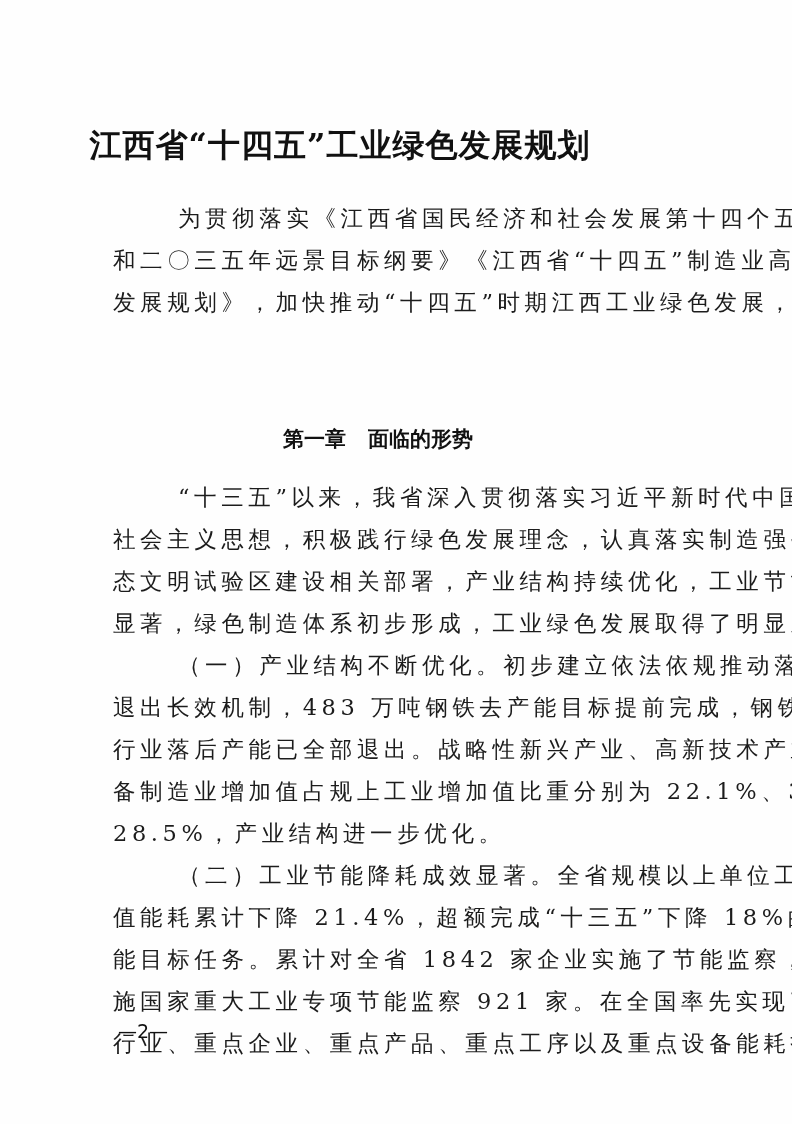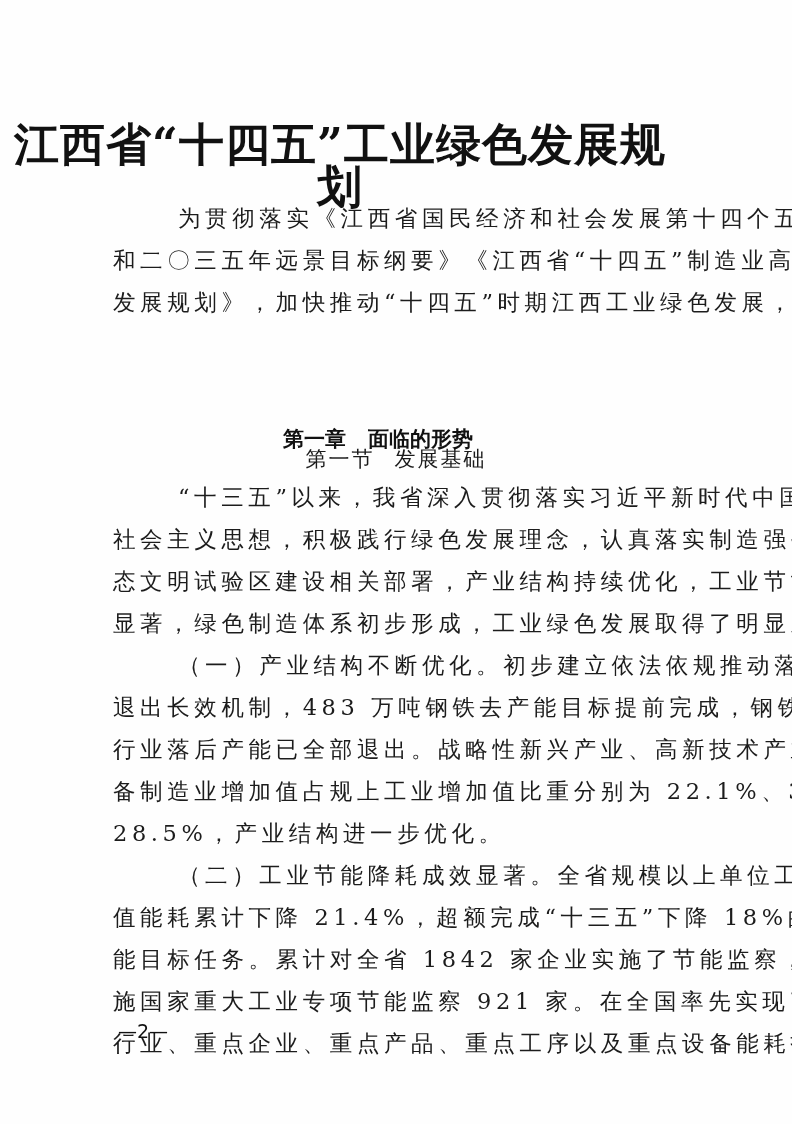--- a/index.html
+++ b/index.html
@@ -1,20 +1,20 @@
 <!DOCTYPE html>
 <html><head>
 <meta charset="utf-8">
 <style>
   html, body { margin: 0; padding: 0; background: #ffffff; }
   body { width: 792px; height: 1124px; position: relative; overflow: hidden;
          font-family: "DejaVu Serif", "Liberation Serif", serif; color: #1a1a1a; }
   .page { position: absolute; left: 0; top: 0; width: 792px; height: 1124px; background: #fefefe; }
   .title { position: absolute; left: 0; width: 680px; top: 124px; text-align: center;
-           font-family: "DejaVu Serif", serif; font-weight: bold; font-size: 45px;
+           font-family: "DejaVu Serif", serif; font-weight: bold; font-size: 32px;
            letter-spacing: 1px; color: #111; line-height: 42px; }
   .para { position: absolute; left: 113px; width: 590px; font-size: 22.5px;
           line-height: 42px; letter-spacing: 4.6px; text-align: justify;
           text-align-last: left; color: #1c1c1c; }
   .para .indent { display: inline-block; width: 65px; }
   .chapter { position: absolute; left: 0; width: 756px; top: 401px; text-align: center;
              font-family: "DejaVu Sans", sans-serif; font-weight: bold; font-size: 21px;
              line-height: 36px; color: #111; margin-top: 20px; }
   .chapter .gap { display: inline-block; width: 22px; }
   .section { position: absolute; left: 0; width: 792px; top: 441px; text-align: center;
@@ -34,23 +34,20 @@
   <div class="para" style="top:197px;">
     <span class="line"><span class="indent"></span><span>为贯彻落实《江西省国民经济和社会发展第十四个五年规划</span></span>
     <span class="line">和二〇三五年远景目标纲要》《江西省“十四五”制造业高质量</span>
     <span class="line">发展规划》，加快推动“十四五”时期江西工业绿色发展，制定</span>
   </div>
 
   <div class="chapter">
     <span>第一章</span><span class="gap"></span><span>面临的形势</span>
   </div>
 
-  <div class="section">
-    <span>第一节</span><span class="gap"></span><span>发展基础</span>
-  </div>
 
   <div class="para" style="top:476px;">
     <span class="line"><span class="indent"></span><span>“十三五”以来，我省深入贯彻落实习近平新时代中国特色</span></span>
     <span class="line">社会主义思想，积极践行绿色发展理念，认真落实制造强省和生</span>
     <span class="line">态文明试验区建设相关部署，产业结构持续优化，工业节能成效</span>
     <span class="line">显著，绿色制造体系初步形成，工业绿色发展取得了明显成效。</span>
     <span class="line"><span class="indent"></span><span>（一）产业结构不断优化。初步建立依法依规推动落后产能</span></span>
     <span class="line">退出长效机制，483 万吨钢铁去产能目标提前完成，钢铁、水泥</span>
     <span class="line">行业落后产能已全部退出。战略性新兴产业、高新技术产业、装</span>
     <span class="line">备制造业增加值占规上工业增加值比重分别为 22.1%、38.2%、</span>

